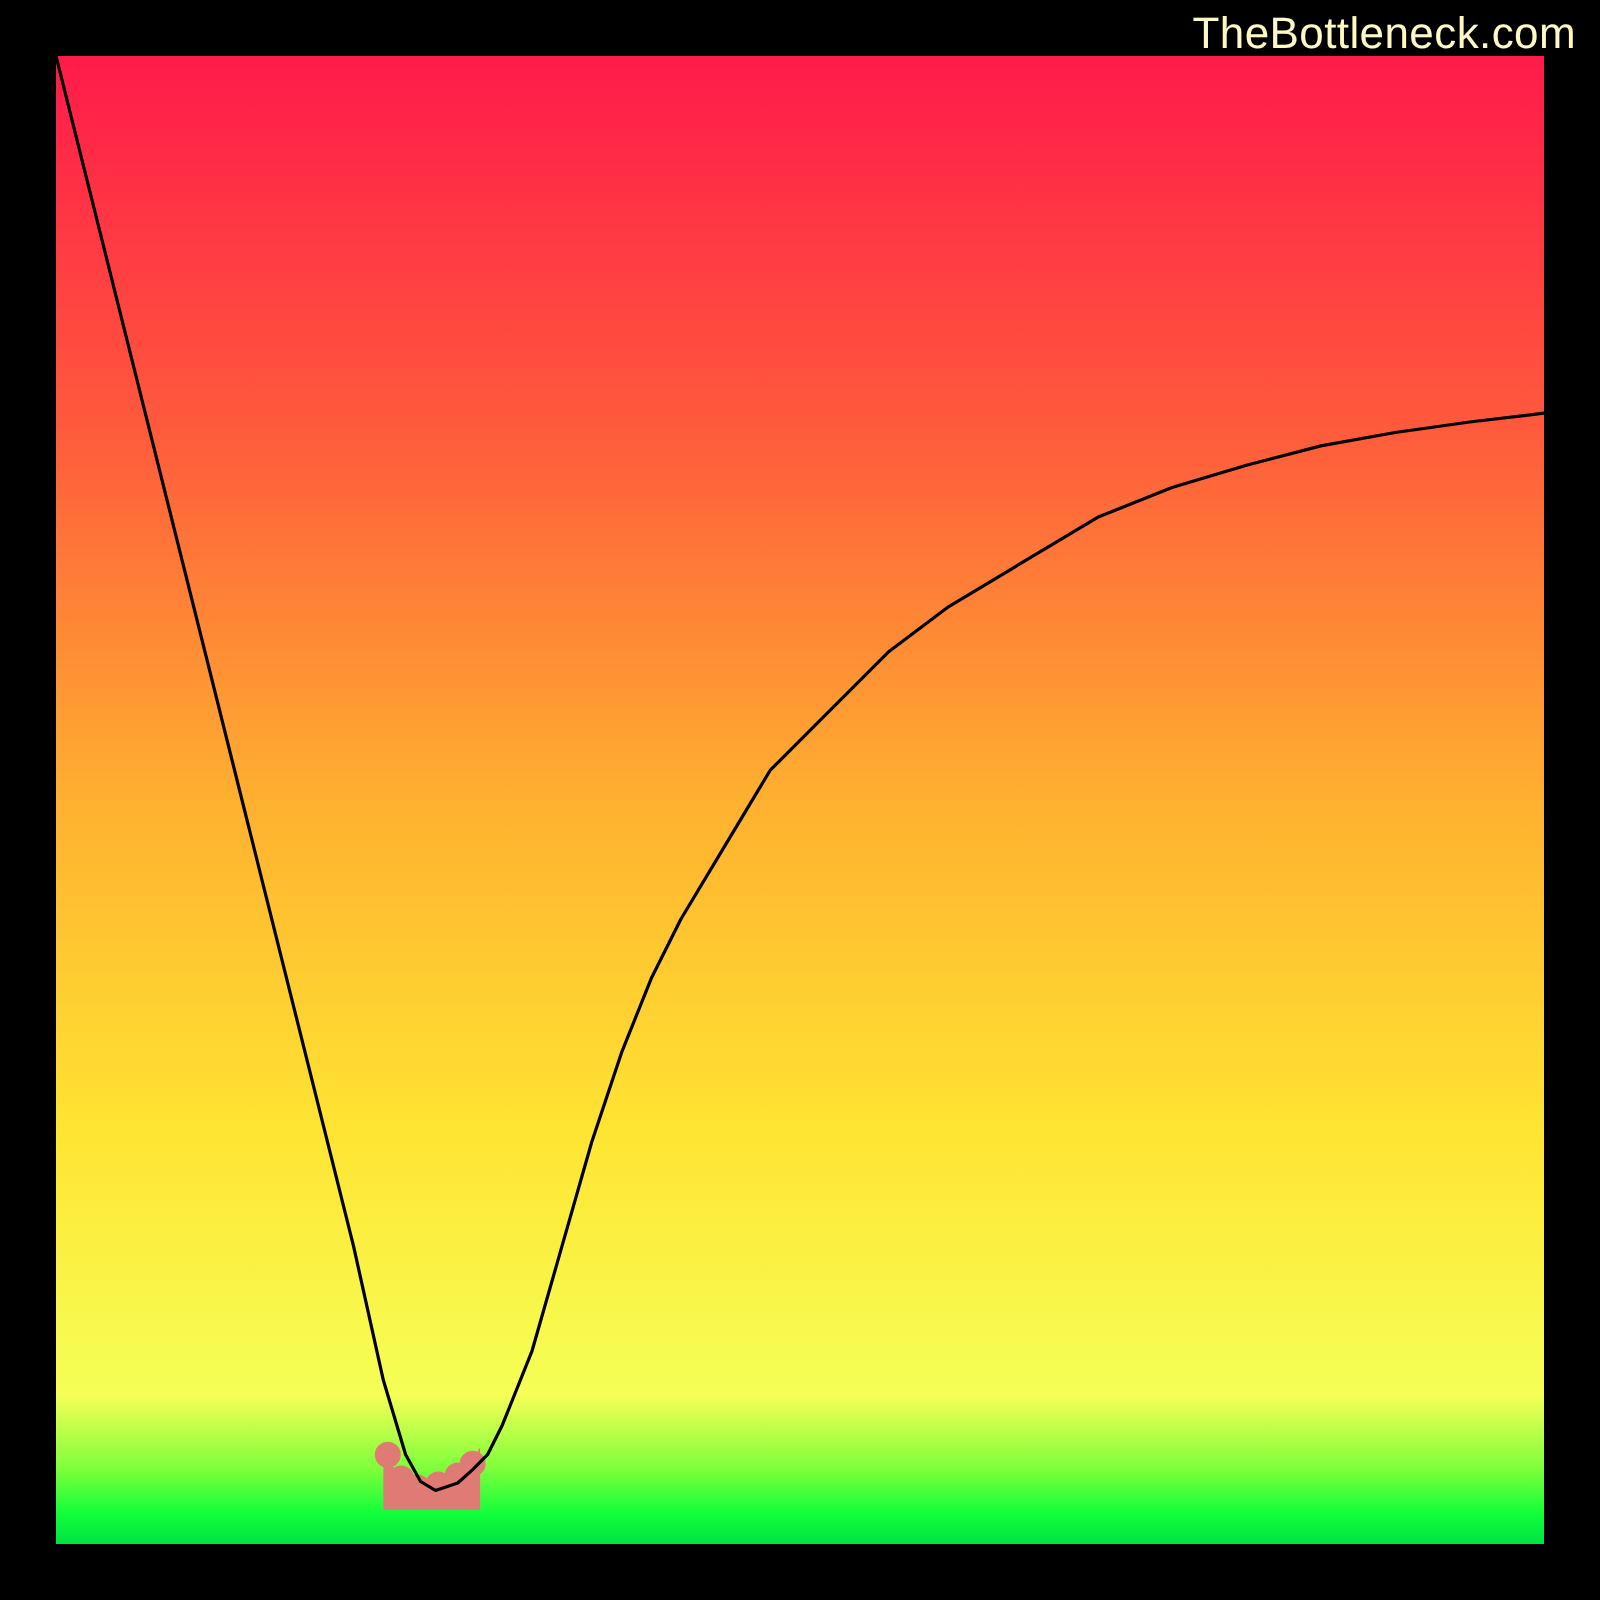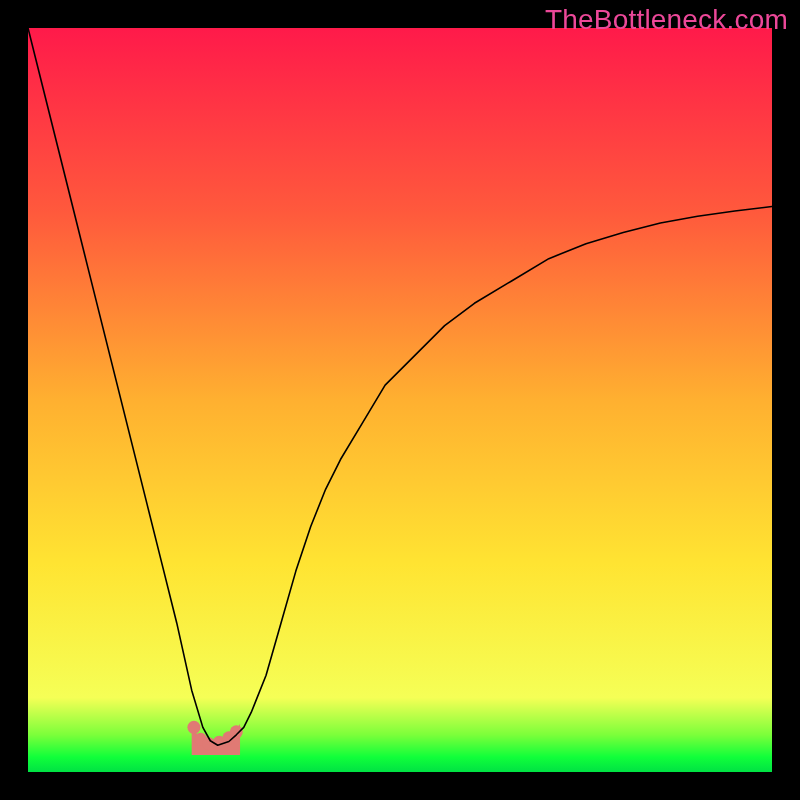--- a/index.html
+++ b/index.html
@@ -14,22 +14,22 @@
     width: 800px;
     height: 800px;
     background: #000000;
     position: relative;
     box-sizing: border-box;
   }
   .watermark {
     position: absolute;
     top: 4px;
     right: 12px;
-    color: #ec4899;
-    font-size: 28px;
+    color: #fef9c3;
+    font-size: 22px;
     letter-spacing: 0.2px;
     z-index: 5;
     user-select: none;
     margin-left: 48px;
   }
   .plot-wrap {
     position: absolute;
     top: 28px;
     left: 28px;
     width: 744px;

